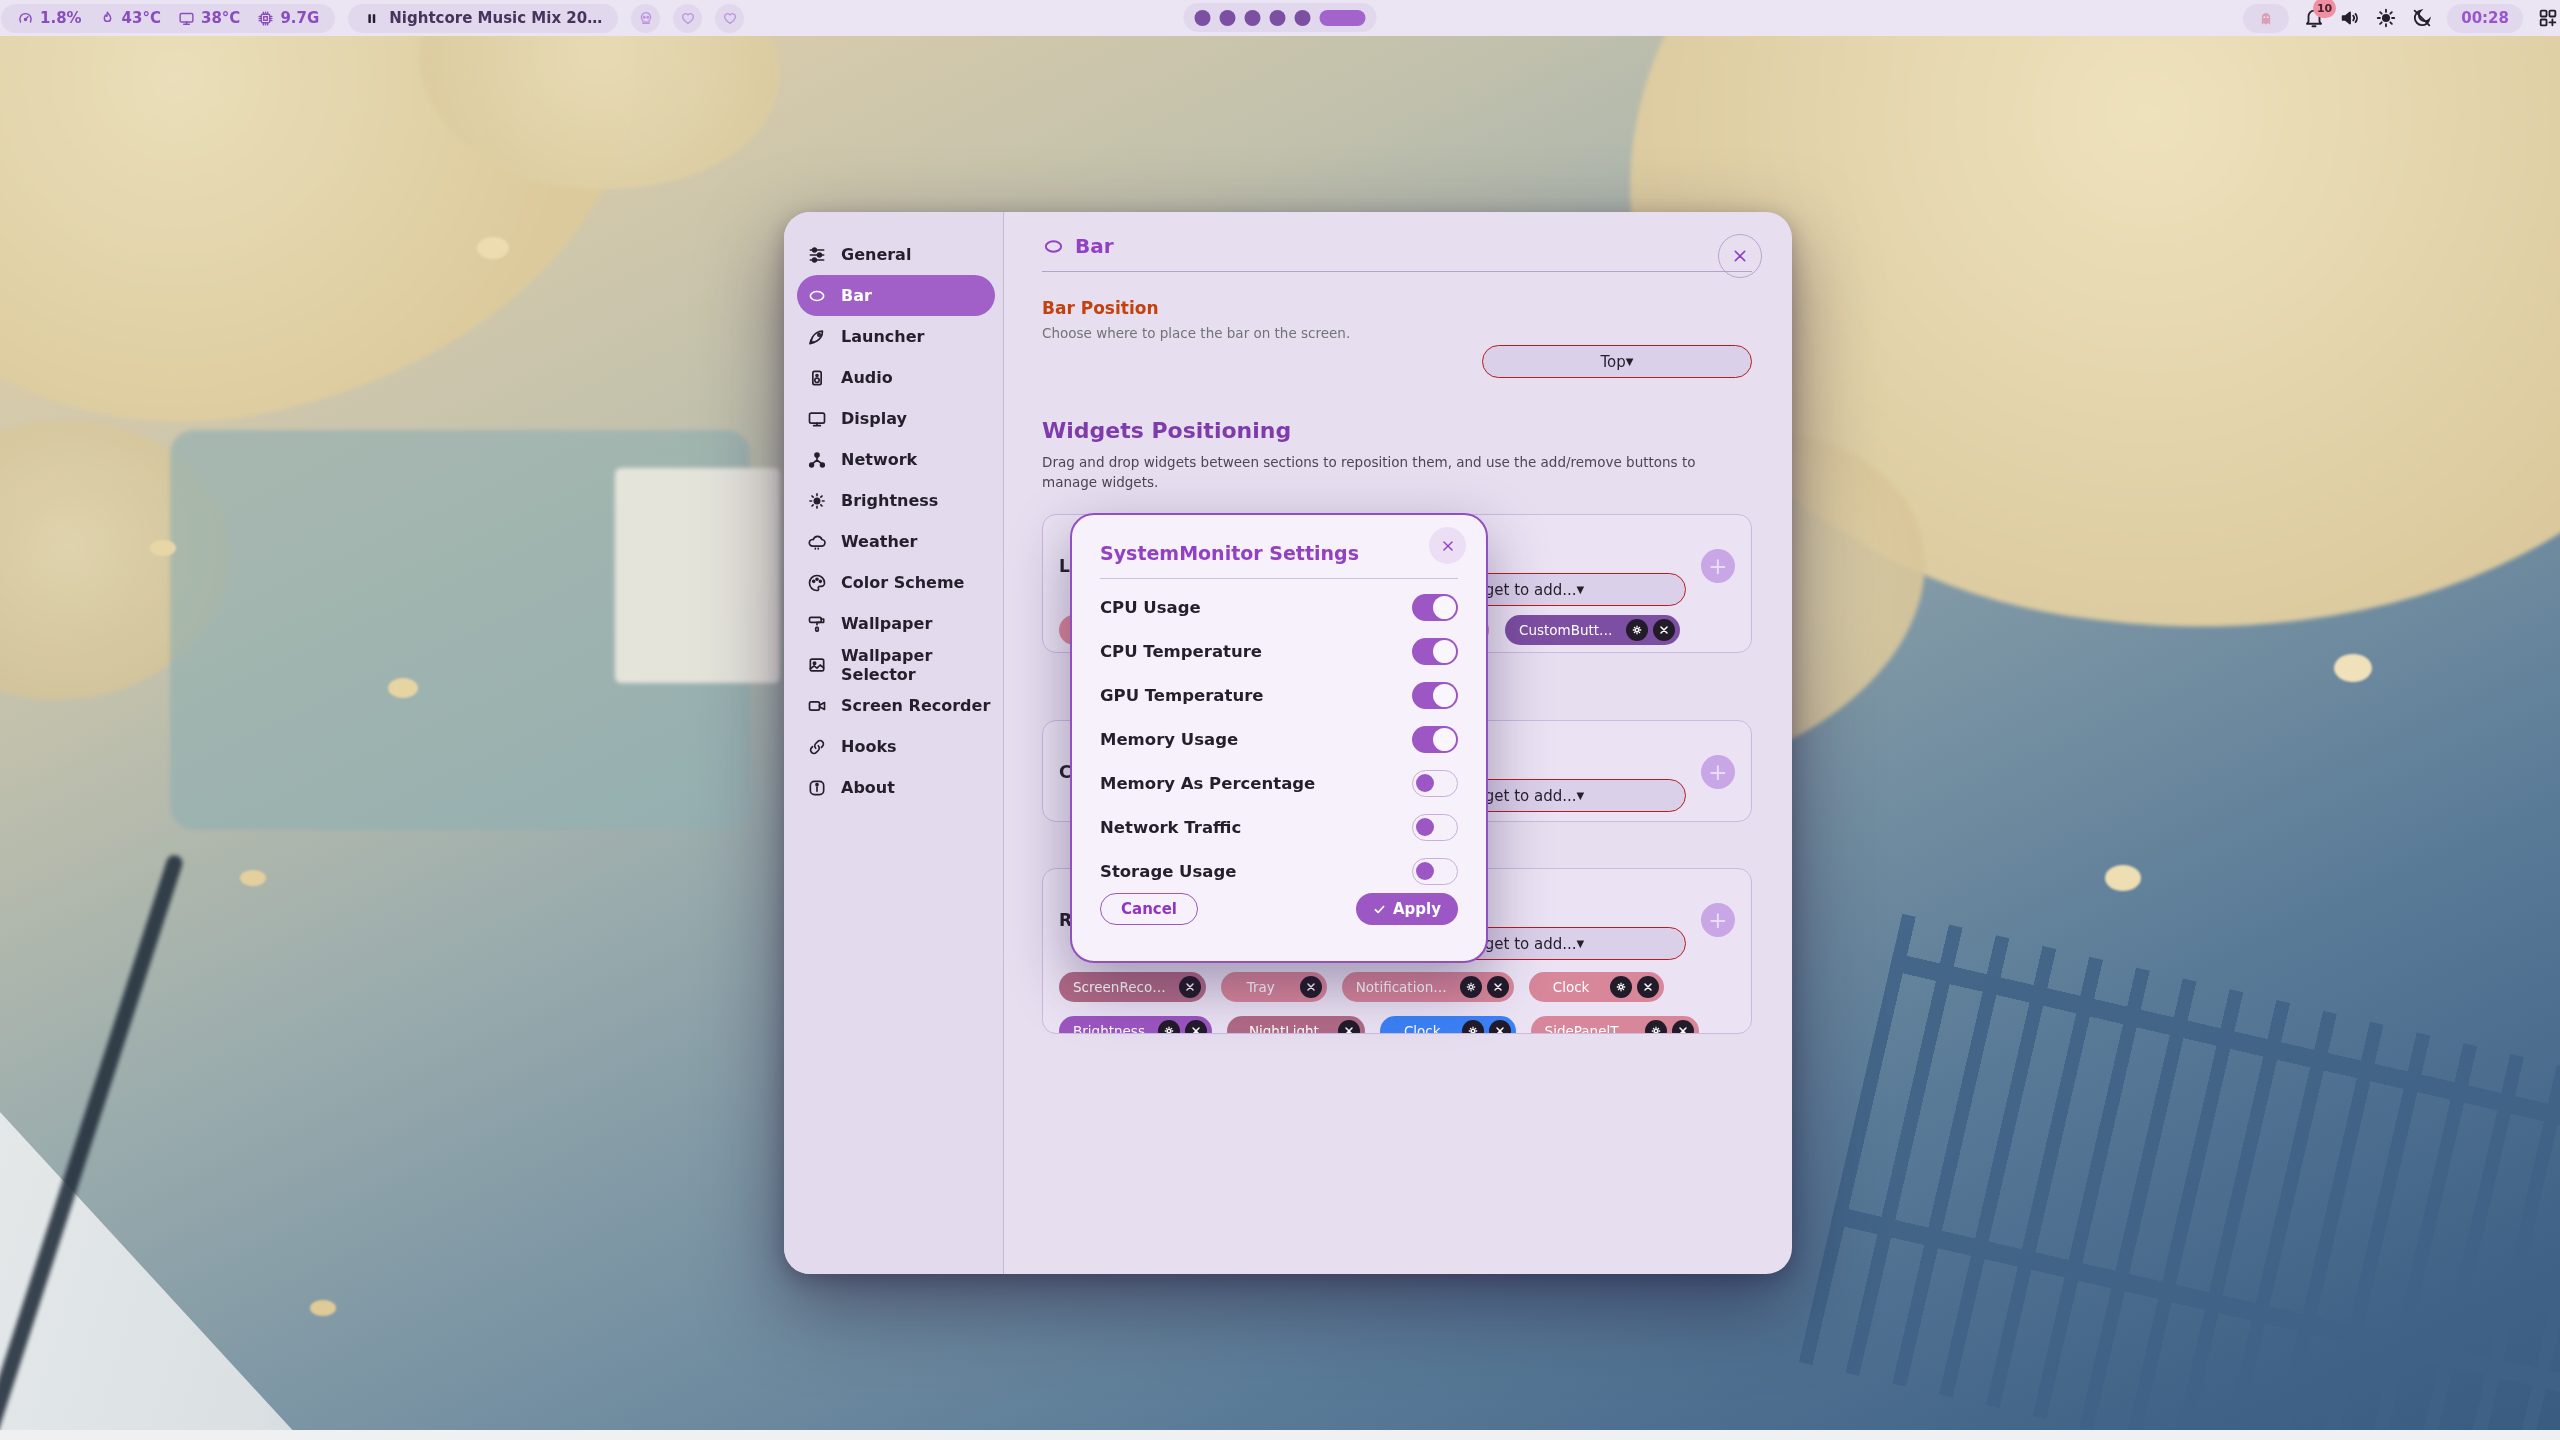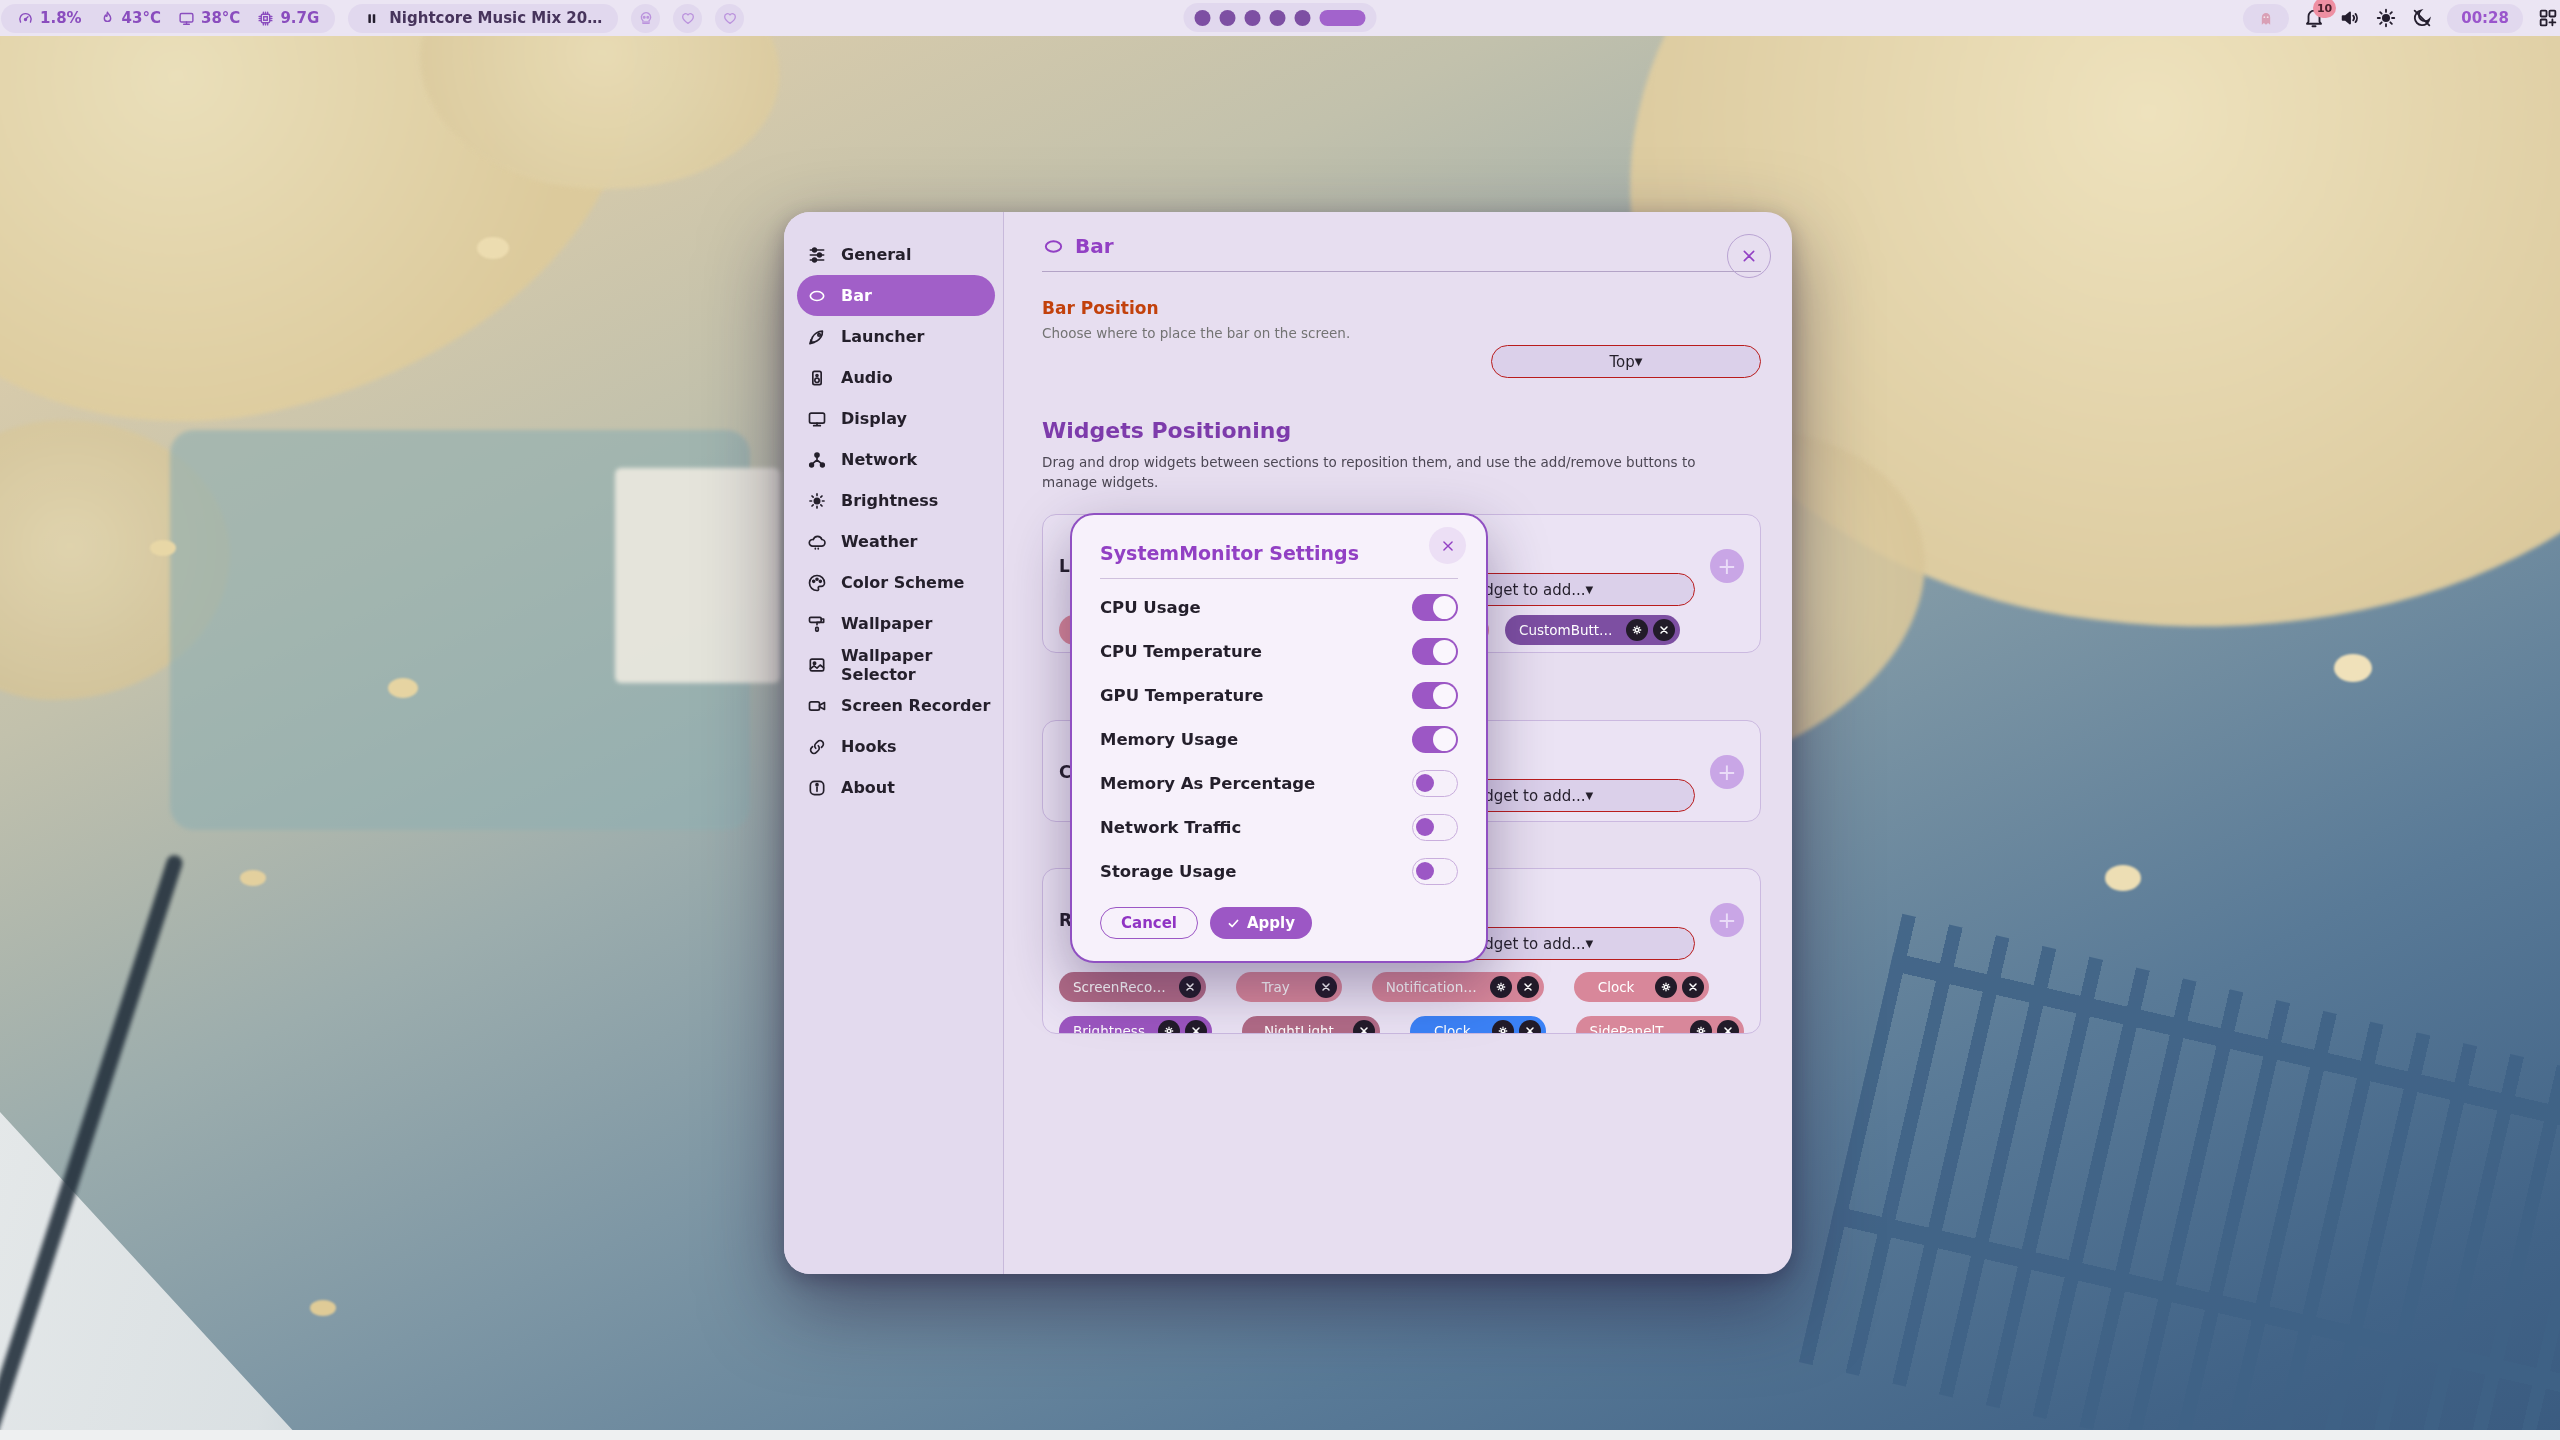--- a/index.html
+++ b/index.html
@@ -90,21 +90,21 @@
   .wbox { border:1px solid #cbb9e0; background:#ebe3f4; border-radius:14px; padding:11px 16px; overflow:hidden; }
   .wbox1 { margin-top:22px; height:139px; }
   .wbox2 { margin-top:67px; height:102px; }
   .wbox3 { margin-top:46px; height:166px; }
   .wbox-head { display:flex; align-items:center; justify-content:space-between; }
   .wbox-label { font-size:17px; font-weight:700; color:#241f2b; white-space:nowrap; }
   .wbox-right { display:flex; align-items:center; gap:15px; }
   .wbox .dropdown { width:380px; }
   .add-btn { width:34px; height:34px; border-radius:50%; background:#c9a6e6; color:#eadcf8; font-size:23px;
              display:flex; align-items:center; justify-content:center; cursor:pointer; line-height:0; }
-  .chip-row { margin-top:9px; display:flex; gap:30px; }
+  .chip-row { margin-top:9px; display:flex; gap:15px; }
   .chip { height:30px; border-radius:15px; display:flex; align-items:center; gap:5px; padding:0 5px 0 14px;
           color:#fff; font-size:13.5px; font-weight:500; cursor:grab; }
   .chip .chip-label { margin-right:8px; }
   .chip-btn { width:22px; height:22px; border-radius:50%; background:#221b29; color:#fff;
               display:flex; align-items:center; justify-content:center; cursor:pointer; flex:none; }
   .chip-btn svg { width:12px; height:12px; }
   .c-pink { background:#d8879a; } .c-mauve { background:#b16b86; } .c-purple { background:#9c56c0; }
   .c-dark { background:#3b82f6; } .c-medium { background:#7d4fa2; }
   .chip.ghost { padding:0; }
 
@@ -118,21 +118,21 @@
   .modal-close svg { width:14px; height:14px; }
   .modal-divider { margin-top:14px; border-bottom:1px solid #cfc0dd; }
   .toggle-list { margin-top:6px; }
   .toggle-row { height:44px; display:flex; align-items:center; justify-content:space-between; }
   .toggle-label { font-size:16.5px; font-weight:700; color:#241f2b; }
   .toggle { position:relative; width:46px; height:27px; border-radius:14px; cursor:pointer; flex:none; }
   .toggle.on { background:#9c57c5; }
   .toggle.on .knob { position:absolute; right:2px; top:2px; width:23px; height:23px; border-radius:50%; background:#faf6fd; }
   .toggle.off { background:#f6f0fa; border:1.5px solid #c9aedd; }
   .toggle.off .knob { position:absolute; left:3px; top:3px; width:18px; height:18px; border-radius:50%; background:#9c57c5; }
-  .modal-footer { margin-top:14px; display:flex; justify-content:flex-start; gap:12px; }
+  .modal-footer { display:flex; justify-content:space-between; gap:12px; }
   .btn { height:32px; border-radius:17px; display:flex; align-items:center; font-size:15px; font-weight:700; cursor:pointer; }
   .btn-cancel { padding:0 20px; border:1.5px solid #9c57c5; color:#9034c4; background:transparent; }
   .btn-apply { padding:0 17px; background:#9c57c5; color:#fff; gap:7px; }
   .btn-apply svg { width:13px; height:13px; }
 </style>
 </head>
 <body>
 
 <div class="screen">
 

